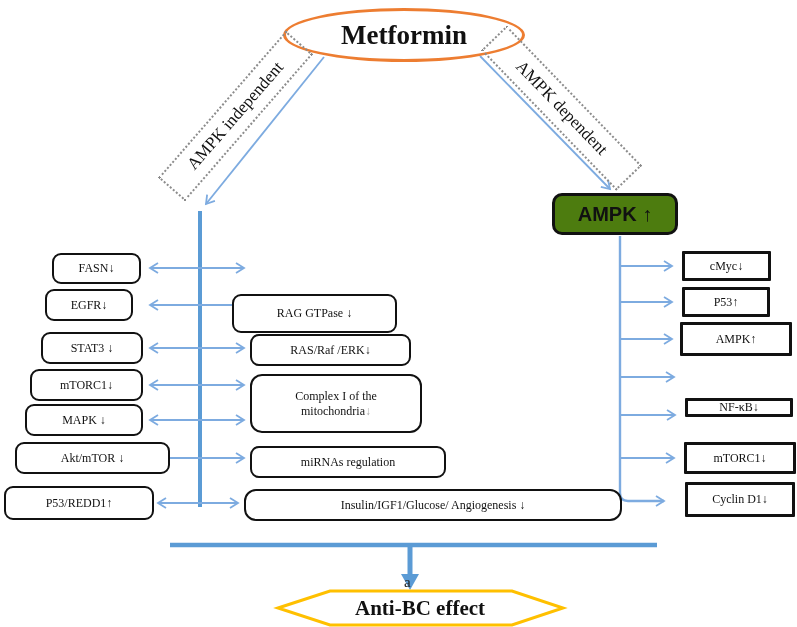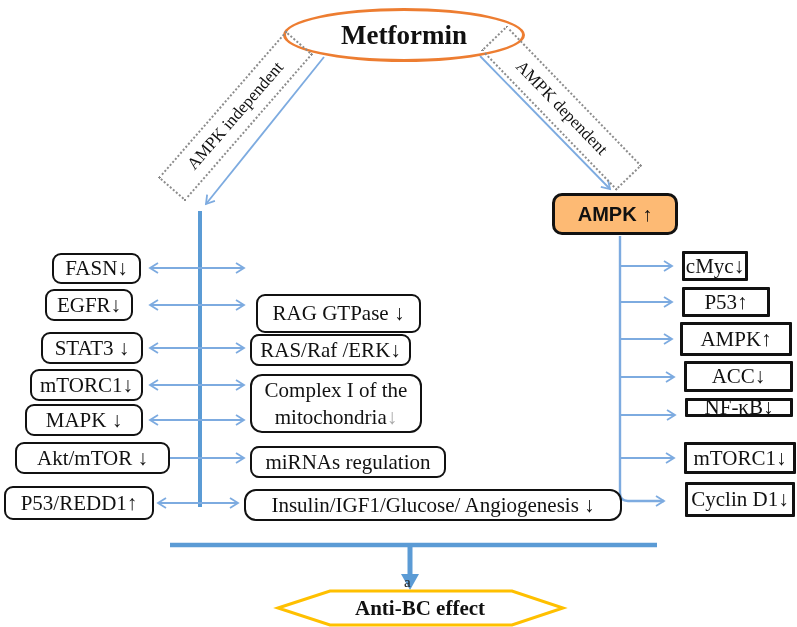--- a/index.html
+++ b/index.html
@@ -3,35 +3,35 @@
 <meta charset="utf-8">
 <style>
   html,body{margin:0;padding:0;background:#ffffff;}
   #stage{
     position:relative;width:797px;height:627px;background:#ffffff;overflow:hidden;
     font-family:"Liberation Serif","DejaVu Serif",serif;color:#111;
   }
   svg{position:absolute;left:0;top:0;}
   .box{
     position:absolute;display:flex;align-items:center;justify-content:center;
-    background:#fff;border:2.5px solid #111;font-size:21px;line-height:1.05;
+    background:#fff;border:2.5px solid #111;font-size:12px;line-height:1.05;
     box-sizing:border-box;text-align:center;white-space:nowrap;
   }
   .round{border-radius:9px;}
   .biground{border-radius:12px;}
   .sharp{border-radius:1px;border-width:3px;}
   .ellipse{
     position:absolute;left:283px;top:8px;width:242px;height:54px;
     border:3px solid #ED7D31;border-radius:50%;
     display:flex;align-items:center;justify-content:center;
     font-size:27px;font-weight:bold;background:#fff;box-sizing:border-box;
   }
   .ampk{
     position:absolute;left:552px;top:193px;width:126px;height:42px;
-    border:3px solid #111;border-radius:10px;background:#fdba74;box-sizing:border-box;
+    border:3px solid #111;border-radius:10px;background:#4d7c0f;box-sizing:border-box;
     display:flex;align-items:center;justify-content:center;
     font-family:"Liberation Sans","DejaVu Sans",sans-serif;font-size:20px;font-weight:bold;
   }
   .diag{
     position:absolute;border:2px dotted #8C8C8C;box-sizing:border-box;
     display:flex;align-items:center;justify-content:center;
     font-size:17px;background:transparent;white-space:nowrap;
   }
   .hexlabel{
     position:absolute;left:310px;top:592px;width:220px;height:32px;
@@ -131,48 +131,45 @@
   <div class="box round" style="left:25px;top:404px;width:118px;height:32px">
       <span>MAPK ↓</span>
     </div>
   <div class="box round" style="left:15px;top:442px;width:155px;height:32px">
       <span>Akt/mTOR ↓</span>
     </div>
   <div class="box round" style="left:4px;top:486px;width:150px;height:34px">
       <span>P53/REDD1↑</span>
     </div>
 
-  <div class="box round" style="left:256px;top:294px;width:165px;height:39px">
+  <div class="box round" style="left:232px;top:294px;width:165px;height:39px">
       <span>RAG GTPase ↓</span>
     </div>
   <div class="box biground complexbox" style="left:250px;top:374px;width:172px;height:59px">
     <span>Complex I of the</span>
     <span><span>mitochondria</span><span class="grayarrow">↓</span></span>
   </div>
   <div class="box round" style="left:250px;top:334px;width:161px;height:32px">
       <span>RAS/Raf /ERK↓</span>
     </div>
   <div class="box round" style="left:250px;top:446px;width:196px;height:32px">
       <span>miRNAs regulation</span>
     </div>
   <div class="box biground" style="left:244px;top:489px;width:378px;height:32px">
       <span>Insulin/IGF1/Glucose/ Angiogenesis ↓</span>
     </div>
 
-  <div class="box sharp" style="left:682px;top:251px;width:66px;height:30px">
+  <div class="box sharp" style="left:682px;top:251px;width:89px;height:30px">
       <span>cMyc↓</span>
     </div>
   <div class="box sharp" style="left:682px;top:287px;width:88px;height:30px">
       <span>P53↑</span>
     </div>
   <div class="box sharp" style="left:680px;top:322px;width:112px;height:34px">
       <span>AMPK↑</span>
-    </div>
-  <div class="box sharp" style="left:684px;top:361px;width:109px;height:31px">
-      <span>ACC↓</span>
     </div>
   <div class="box sharp" style="left:685px;top:398px;width:108px;height:19px">
       <span>NF-κB↓</span>
     </div>
   <div class="box sharp" style="left:684px;top:442px;width:112px;height:32px">
       <span>mTORC1↓</span>
     </div>
   <div class="box sharp" style="left:685px;top:482px;width:110px;height:35px">
       <span>Cyclin D1↓</span>
     </div>

